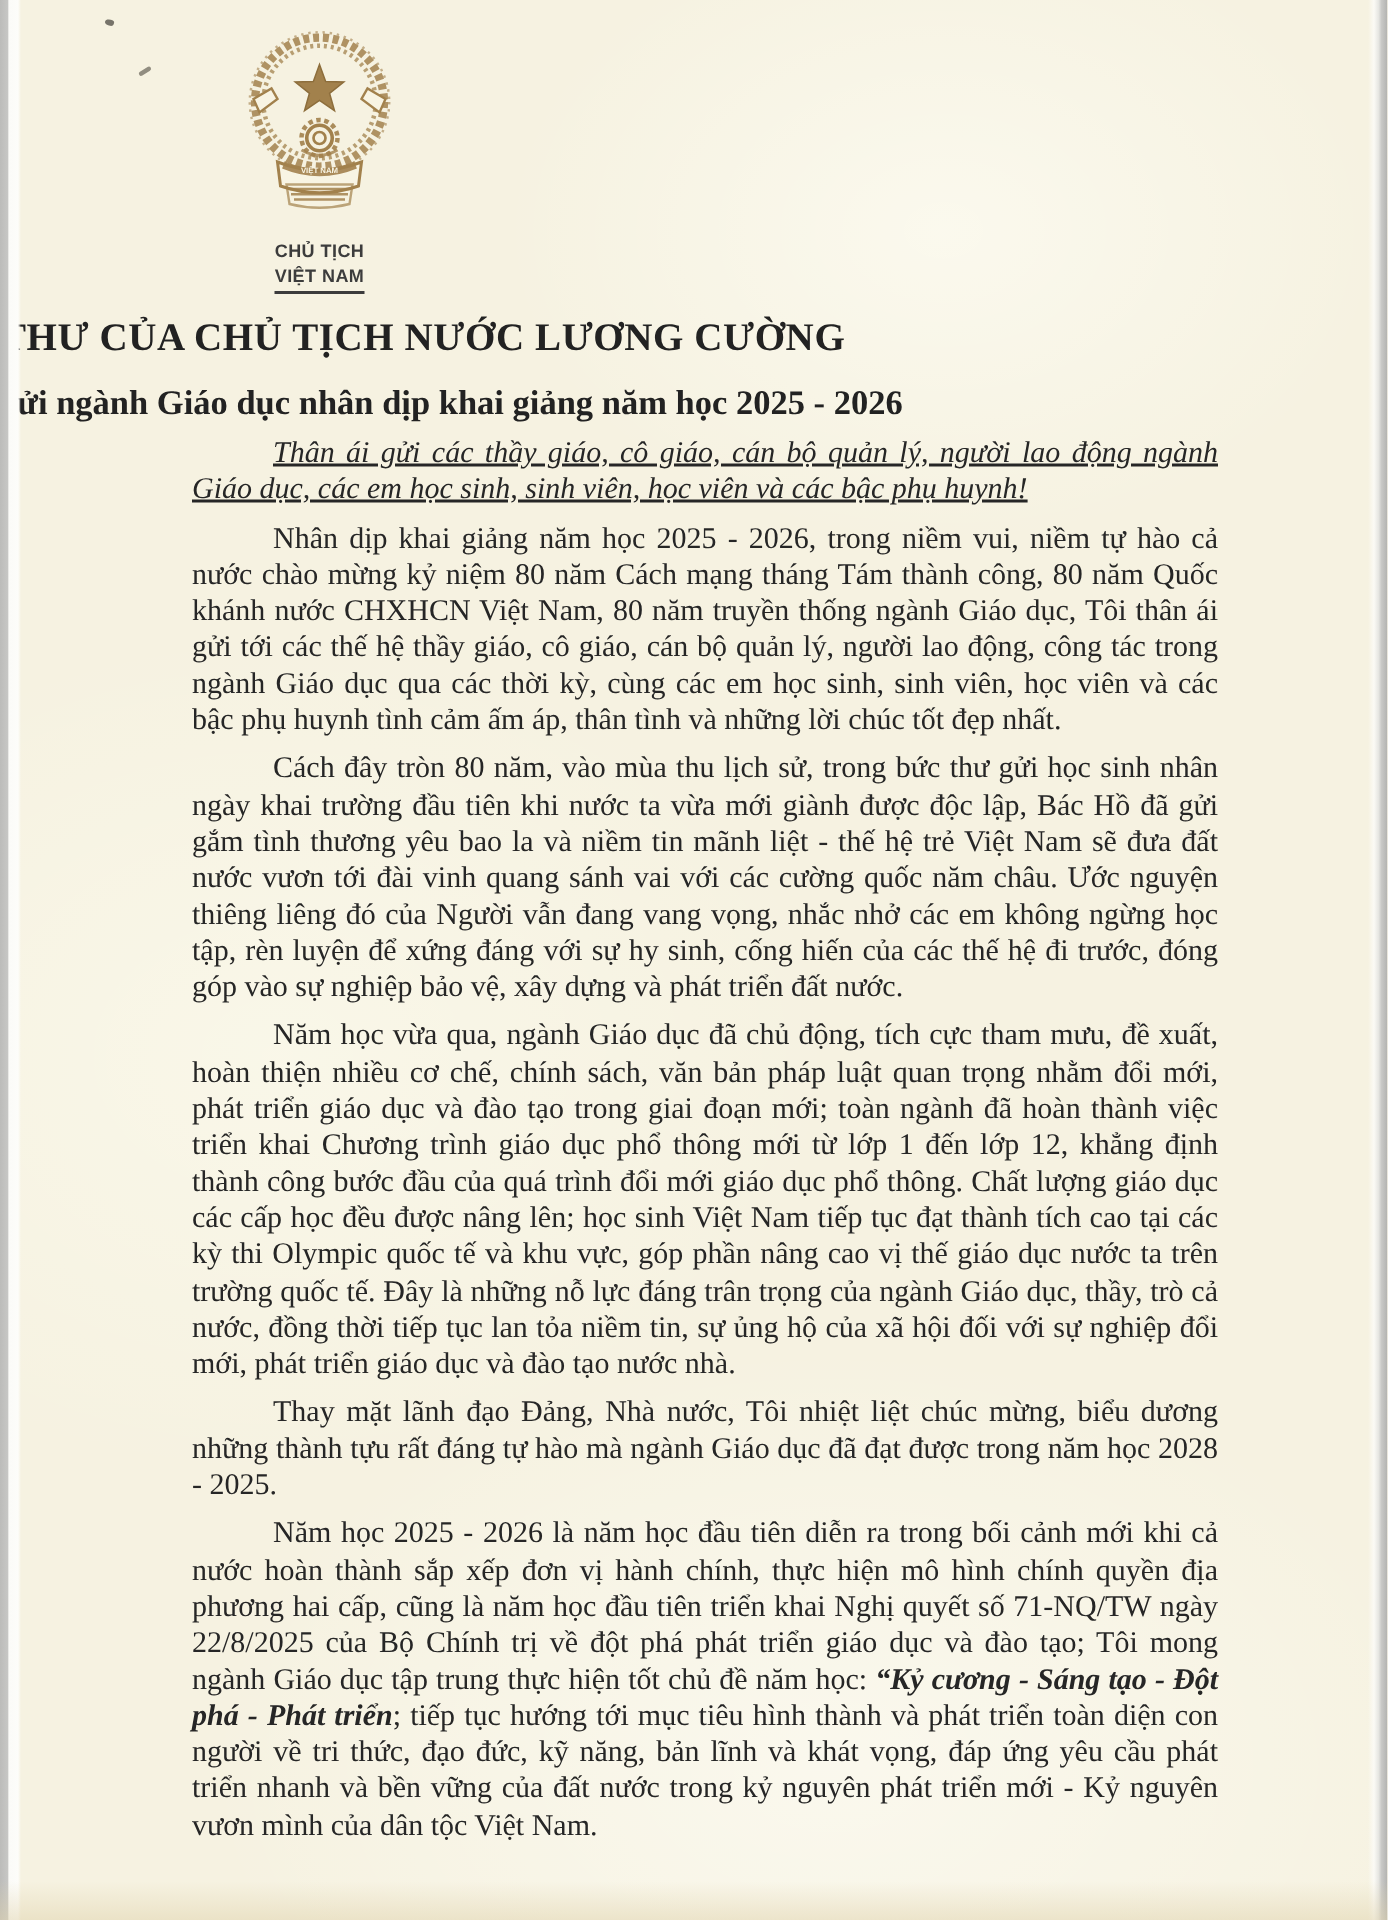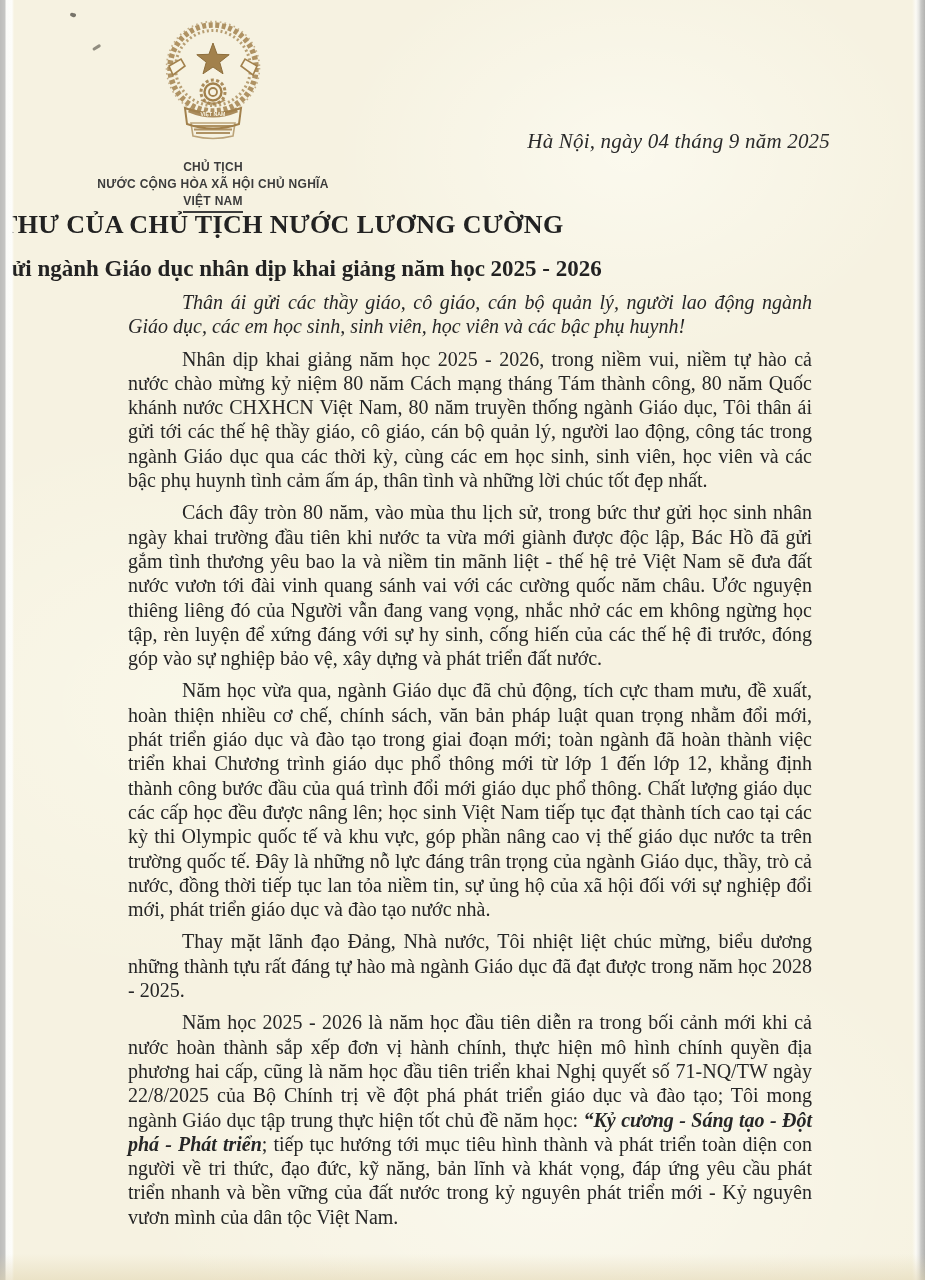--- a/index.html
+++ b/index.html
@@ -82,21 +82,21 @@
     line-height:25px;
   }
 
   .body-text {
     position:absolute; top:290px; left:128px; width:684px;
     font-size:20px; line-height:24.3px;
     text-align:justify; color:#262626;
     text-rendering:optimizeLegibility;
   }
   .body-text p { margin:0 0 8px 0; text-indent:54px; }
-  .salutation { font-style:italic; }
+  .salutation { font-style:italic;text-decoration:underline; }
   .theme-phrase { font-weight:bold; font-style:italic; }
 </style>
 </head>
 <body>
 
 <div class="page">
 
   <div class="letterhead">
     <svg class="emblem" viewBox="0 0 100 122" fill="none" stroke="#a2814c">
 
@@ -115,26 +115,24 @@
       <path d="M38,80 q12,7 24,0" stroke-width="2" opacity=".8"></path>
 
       <path d="M22,88 Q50,99 78,88 L76,104 Q50,113 24,104 Z" fill="#f8f4e3" stroke-width="2"></path>
       <path d="M26,90 Q50,100 74,90" stroke-width="5" opacity=".9"></path>
       <text x="50" y="95.5" text-anchor="middle" font-size="5.2" font-family="Liberation Sans, sans-serif" font-weight="bold" fill="#f8f4e3" stroke="none">VIỆT NAM</text>
       <path d="M30,106 h40 M31,109.5 h38 M33,113 h34" stroke-width="1.8" opacity=".85"></path>
       <path d="M28,103 L72,103 L70,116 Q50,121 30,116 Z" stroke-width="1.6" opacity=".7"></path>
     </svg>
     <div class="agency">
       <div>CHỦ TỊCH</div>
-      <div>NƯỚC CỘNG HÒA XÃ HỘI CHỦ NGHĨA</div>
       <div><span class="country-name">VIỆT NAM</span></div>
     </div>
   </div>
 
-  <div class="dateline">Hà Nội, ngày 04 tháng 9 năm 2025</div>
 
   <div class="title-block">
     <div class="title-main">THƯ CỦA CHỦ TỊCH NƯỚC LƯƠNG CƯỜNG</div>
     <div class="title-sub">gửi ngành Giáo dục nhân dịp khai giảng năm học 2025 - 2026</div>
   </div>
 
   <div class="body-text">
     <p class="salutation">Thân ái gửi các thầy giáo, cô giáo, cán bộ quản lý, người lao động ngành Giáo dục, các em học sinh, sinh viên, học viên và các bậc phụ huynh!</p>
     <p>Nhân dịp khai giảng năm học 2025 - 2026, trong niềm vui, niềm tự hào cả nước chào mừng kỷ niệm 80 năm Cách mạng tháng Tám thành công, 80 năm Quốc khánh nước CHXHCN Việt Nam, 80 năm truyền thống ngành Giáo dục, Tôi thân ái gửi tới các thế hệ thầy giáo, cô giáo, cán bộ quản lý, người lao động, công tác trong ngành Giáo dục qua các thời kỳ, cùng các em học sinh, sinh viên, học viên và các bậc phụ huynh tình cảm ấm áp, thân tình và những lời chúc tốt đẹp nhất.</p>
     <p>Cách đây tròn 80 năm, vào mùa thu lịch sử, trong bức thư gửi học sinh nhân ngày khai trường đầu tiên khi nước ta vừa mới giành được độc lập, Bác Hồ đã gửi gắm tình thương yêu bao la và niềm tin mãnh liệt - thế hệ trẻ Việt Nam sẽ đưa đất nước vươn tới đài vinh quang sánh vai với các cường quốc năm châu. Ước nguyện thiêng liêng đó của Người vẫn đang vang vọng, nhắc nhở các em không ngừng học tập, rèn luyện để xứng đáng với sự hy sinh, cống hiến của các thế hệ đi trước, đóng góp vào sự nghiệp bảo vệ, xây dựng và phát triển đất nước.</p>

